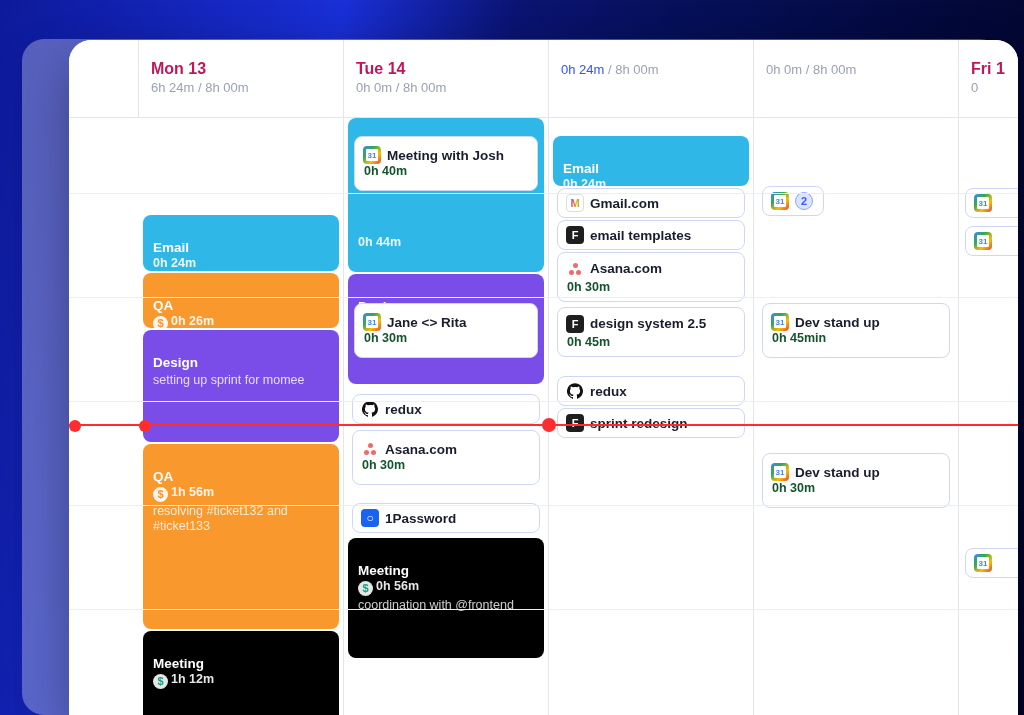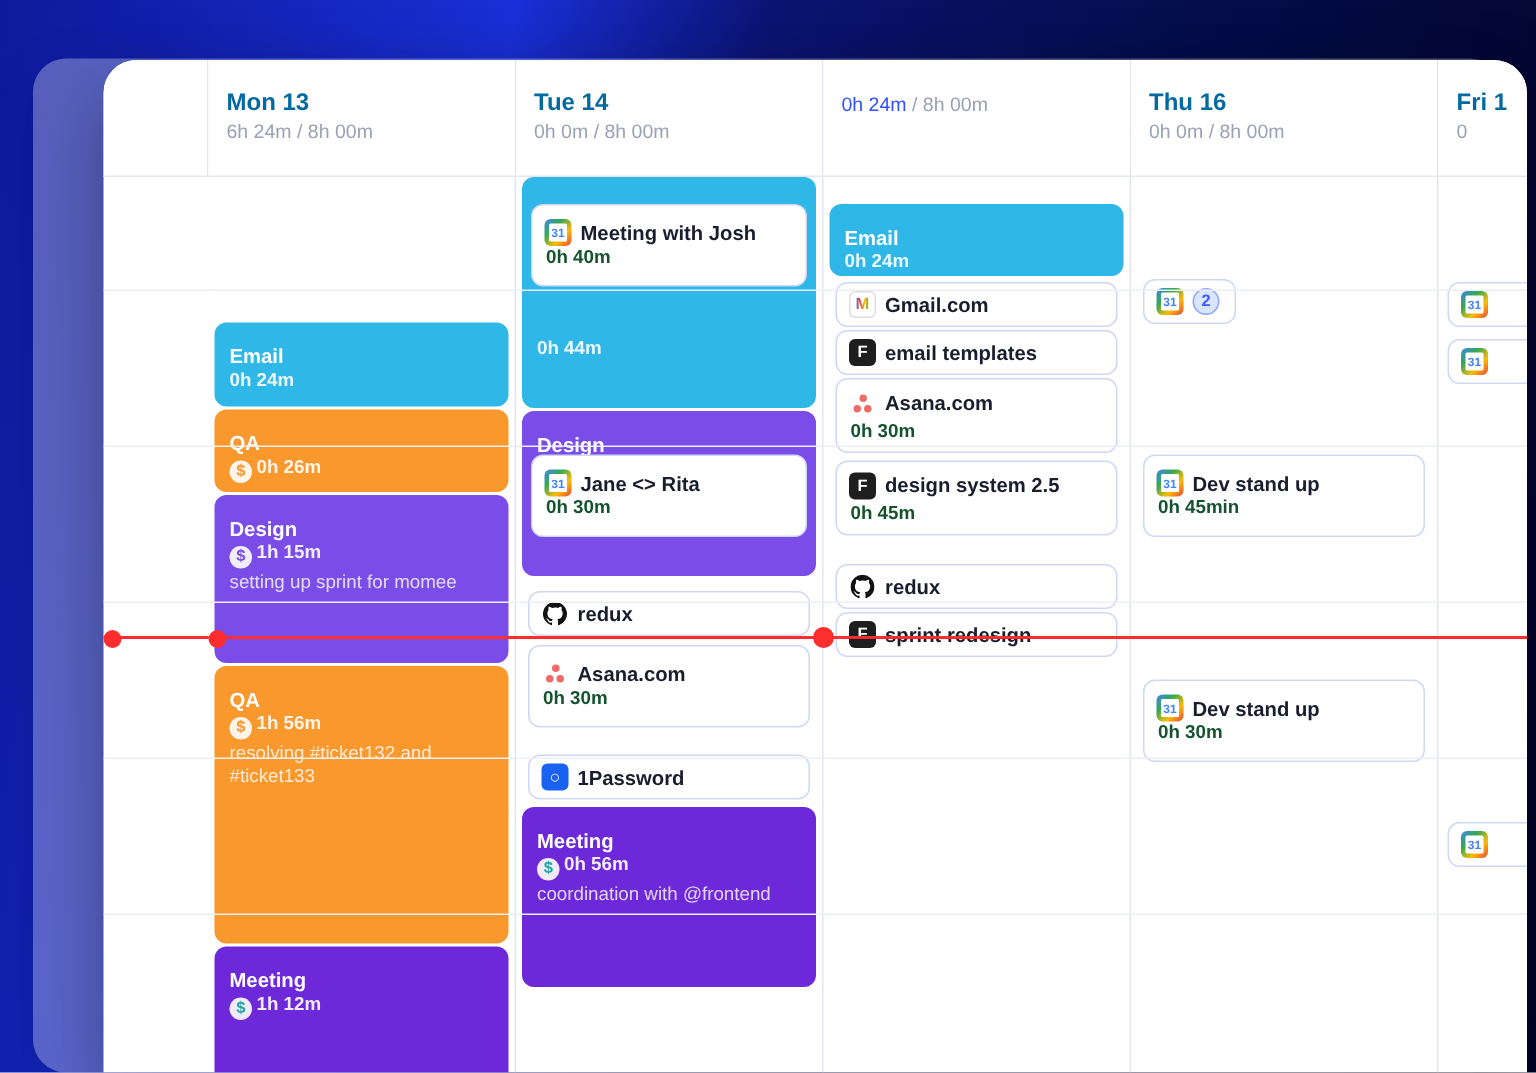--- a/index.html
+++ b/index.html
@@ -24,45 +24,45 @@
     grid-template-columns: 70px 205px 205px 205px 205px 60px;
     height:100%;
     position:relative;
   }
   .col { border-right:1px solid #e4e6ef; position:relative; }
   .col.gutter { border-right:none; }
   .header {
     height:78px; padding:20px 12px 0 12px; border-bottom:1px solid #e4e6ef;
     background:#fff; position:relative; z-index:3;
   }
-  .header .day { font-size:16px; font-weight:600; color:#0369a1; }
+  .header .day { font-size:16px; font-weight:600; color:#be185d; }
   .header.current .day { color:#3051ff; }
   .header .tracked { font-size:13px; color:#9aa1b5; margin-top:2px; }
   .header.current .tracked .spent { color:#3051ff; }
   .gutter .header { border-right:1px solid #e4e6ef; }
 
   .body { position:absolute; top:78px; left:0; right:0; bottom:0; }
   .hour-line { position:absolute; left:0; right:0; border-top:1px solid #eceef5; }
   .now-line { position:absolute; left:0; right:0; height:0; border-top:2px solid #ff2d2d; z-index:2; }
   .now-line::after { content:""; position:absolute; top:-6px; width:12px; height:12px; background:#ff2d2d; border-radius:50%; }
   
   .grid-all { position:absolute; top:78px; left:70px; right:0; bottom:0; z-index:1; pointer-events:none;}
 
   .event {
-    position:absolute; left:4px; right:4px; border-radius:8px; padding:15px 10px;
+    position:absolute; left:4px; right:4px; border-radius:8px; padding:25px 10px;
     color:#fff; font-size:13.5px; line-height:1.2; overflow:hidden;
   }
   .event .title { font-weight:700; }
   .event .dur { font-weight:600; opacity:.9; font-size:12.5px; }
   .event .desc { opacity:.8; font-size:12.5px; margin-top:2px; }
   .event .coin { display:inline-block; width:15px;height:15px;border-radius:50%;background:#fff;color:inherit;text-align:center;line-height:15px;font-size:11px;font-weight:700;margin-right:3px;vertical-align:-2px;}
   .event.blue { background:#2fb7e8; }
   .event.orange { background:#f8982d; }
   .event.purple { background:#7a4de8; }
-  .event.teal { background:#6d28d9; }
+  .event.teal { background:#000000; }
   .event.orange .coin{color:#f8982d}
   .event.purple .coin{color:#7a4de8}
   .event.teal .coin{color:#17b597}
 
   .card {
     position:absolute; left:8px; right:8px; background:#fff; border:1.5px solid #cfd7f5; border-radius:8px;
     padding:5px 8px; font-size:13.5px; color:#1a1d2e; font-weight:700; display:flex; align-items:center; gap:6px;
     min-height:28px;
   }
   .card .sub { font-weight:600; color:#14532d; font-size:12.5px; position:absolute; left:9px; top:27px; }
@@ -118,21 +118,20 @@
         <div class="event blue" style="top:97px;height:56px">
           <div class="title">Email</div>
           <div class="dur">0h 24m</div>
         </div>
         <div class="event orange" style="top:155px;height:55px">
           <div class="title">QA</div>
           <div class="dur"><span class="coin">$</span><span>0h 26m</span></div>
         </div>
         <div class="event purple" style="top:212px;height:112px">
           <div class="title">Design</div>
-          <div class="dur"><span class="coin">$</span><span>1h 15m</span></div>
           <div class="desc">setting up sprint for momee</div>
         </div>
         <div class="event orange" style="top:326px;height:185px">
           <div class="title">QA</div>
           <div class="dur"><span class="coin">$</span><span>1h 56m</span></div>
           <div class="desc">resolving #ticket132 and #ticket133</div>
         </div>
         <div class="event teal" style="top:513px;height:100px">
           <div class="title">Meeting</div>
           <div class="dur"><span class="coin">$</span><span>1h 12m</span></div>
@@ -232,21 +231,20 @@
         </div>
         <div class="card" style="top:290px">
           <span class="ico figma"></span>
           <span>sprint redesign</span>
         </div>
       </div>
     </div>
 
     <div class="col">
       <div class="header">
-        <div class="day">Thu 16</div>
         <div class="tracked"><span class="spent">0h 0m</span><span> / </span><span>8h 00m</span></div>
       </div>
       <div class="body">
         <div class="card" style="top:68px;width:62px;right:auto">
           <span class="ico gcal"></span>
           <span class="badge2">2</span>
         </div>
         <div class="card with-sub" style="top:185px;height:55px">
           <span class="ico gcal"></span>
           <span>Dev stand up</span>

